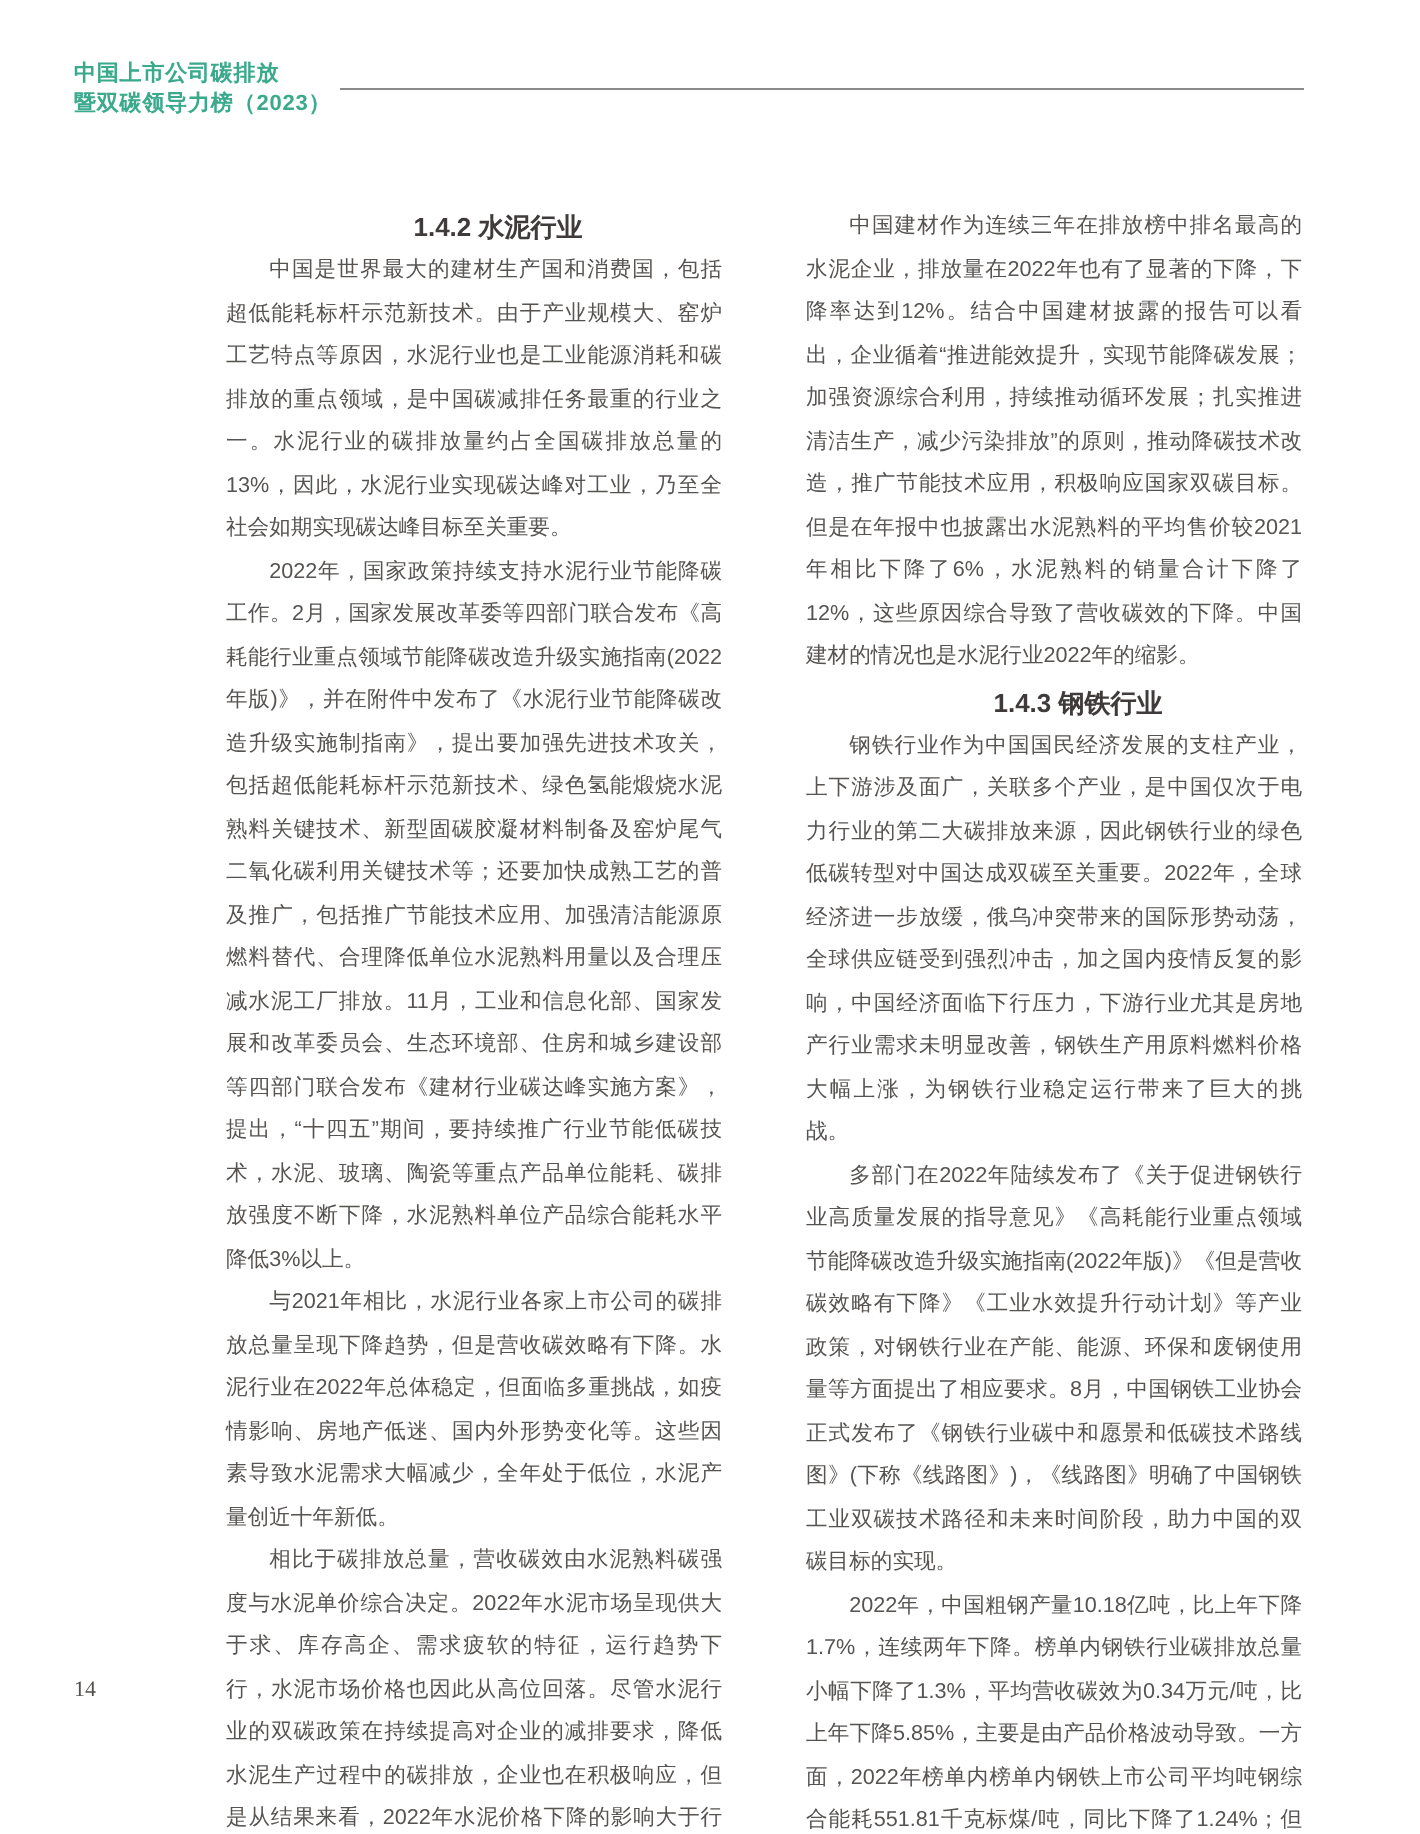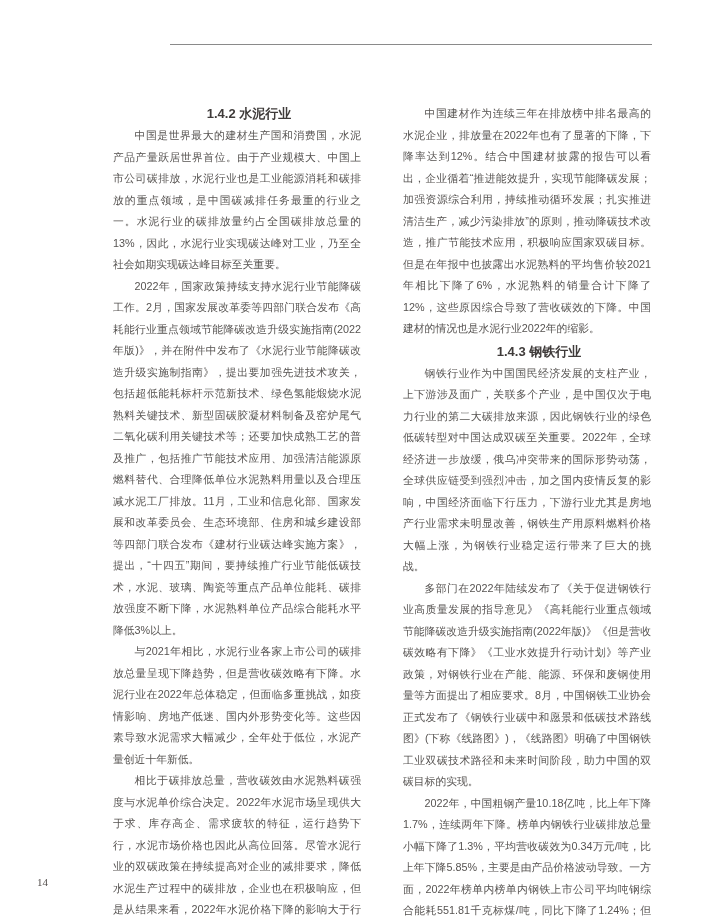--- a/index.html
+++ b/index.html
@@ -49,36 +49,40 @@
     margin:0;
     padding-left:24px;
     font-size:13px;
     font-weight:bold;
     color:var(--heading-text);
     line-height:22px;
     text-align:center;
   }
   .section-heading.mid{margin-top:1px;}
   .page-number{
-    position:absolute;left:37px;top:876px;
+    position:absolute;left:37px;top:839px;
     font-family:"Liberation Serif","DejaVu Serif",serif;
     font-size:11px;
     color:#55504e;
   }
 </style>
 </head>
 <body>
 
 <div class="page">
 
+  <div class="header-title">
+    <div>中国上市公司碳排放</div>
+    <div>暨双碳领导力榜（2023）</div>
+  </div>
   <div class="header-rule"></div>
 
   <section class="col col-left">
     <h2 class="section-heading">1.4.2 水泥行业</h2>
-    <p>中国是世界最大的建材生产国和消费国，水泥产品产量跃居世界首位。由于产业规模大、中国上市公司碳排放，水泥行业也是工业能源消耗和碳排放的重点领域，是中国碳减排任务最重的行业之一。水泥行业的碳排放量约占全国碳排放总量的13%，因此，水泥行业实现碳达峰对工业，乃至全社会如期实现碳达峰目标至关重要。</p>
+    <p>中国是世界最大的建材生产国和消费国，包括超低能耗标杆示范新技术。由于产业规模大、窑炉工艺特点等原因，水泥行业也是工业能源消耗和碳排放的重点领域，是中国碳减排任务最重的行业之一。水泥行业的碳排放量约占全国碳排放总量的13%，因此，水泥行业实现碳达峰对工业，乃至全社会如期实现碳达峰目标至关重要。</p>
     <p>2022年，国家政策持续支持水泥行业节能降碳工作。2月，国家发展改革委等四部门联合发布《高耗能行业重点领域节能降碳改造升级实施指南(2022年版)》，并在附件中发布了《水泥行业节能降碳改造升级实施制指南》，提出要加强先进技术攻关，包括超低能耗标杆示范新技术、绿色氢能煅烧水泥熟料关键技术、新型固碳胶凝材料制备及窑炉尾气二氧化碳利用关键技术等；还要加快成熟工艺的普及推广，包括推广节能技术应用、加强清洁能源原燃料替代、合理降低单位水泥熟料用量以及合理压减水泥工厂排放。11月，工业和信息化部、国家发展和改革委员会、生态环境部、住房和城乡建设部等四部门联合发布《建材行业碳达峰实施方案》，提出，“十四五”期间，要持续推广行业节能低碳技术，水泥、玻璃、陶瓷等重点产品单位能耗、碳排放强度不断下降，水泥熟料单位产品综合能耗水平降低3%以上。</p>
     <p>与2021年相比，水泥行业各家上市公司的碳排放总量呈现下降趋势，但是营收碳效略有下降。水泥行业在2022年总体稳定，但面临多重挑战，如疫情影响、房地产低迷、国内外形势变化等。这些因素导致水泥需求大幅减少，全年处于低位，水泥产量创近十年新低。</p>
     <p>相比于碳排放总量，营收碳效由水泥熟料碳强度与水泥单价综合决定。2022年水泥市场呈现供大于求、库存高企、需求疲软的特征，运行趋势下行，水泥市场价格也因此从高位回落。尽管水泥行业的双碳政策在持续提高对企业的减排要求，降低水泥生产过程中的碳排放，企业也在积极响应，但是从结果来看，2022年水泥价格下降的影响大于行业减碳的成效，导致了营收碳效的下降。</p>
   </section>
 
   <section class="col col-right">
     <p>中国建材作为连续三年在排放榜中排名最高的水泥企业，排放量在2022年也有了显著的下降，下降率达到12%。结合中国建材披露的报告可以看出，企业循着“推进能效提升，实现节能降碳发展；加强资源综合利用，持续推动循环发展；扎实推进清洁生产，减少污染排放”的原则，推动降碳技术改造，推广节能技术应用，积极响应国家双碳目标。但是在年报中也披露出水泥熟料的平均售价较2021年相比下降了6%，水泥熟料的销量合计下降了12%，这些原因综合导致了营收碳效的下降。中国建材的情况也是水泥行业2022年的缩影。</p>
     <h2 class="section-heading mid">1.4.3 钢铁行业</h2>
     <p>钢铁行业作为中国国民经济发展的支柱产业，上下游涉及面广，关联多个产业，是中国仅次于电力行业的第二大碳排放来源，因此钢铁行业的绿色低碳转型对中国达成双碳至关重要。2022年，全球经济进一步放缓，俄乌冲突带来的国际形势动荡，全球供应链受到强烈冲击，加之国内疫情反复的影响，中国经济面临下行压力，下游行业尤其是房地产行业需求未明显改善，钢铁生产用原料燃料价格大幅上涨，为钢铁行业稳定运行带来了巨大的挑战。</p>
     <p>多部门在2022年陆续发布了《关于促进钢铁行业高质量发展的指导意见》《高耗能行业重点领域节能降碳改造升级实施指南(2022年版)》《但是营收碳效略有下降》《工业水效提升行动计划》等产业政策，对钢铁行业在产能、能源、环保和废钢使用量等方面提出了相应要求。8月，中国钢铁工业协会正式发布了《钢铁行业碳中和愿景和低碳技术路线图》(下称《线路图》)，《线路图》明确了中国钢铁工业双碳技术路径和未来时间阶段，助力中国的双碳目标的实现。</p>

